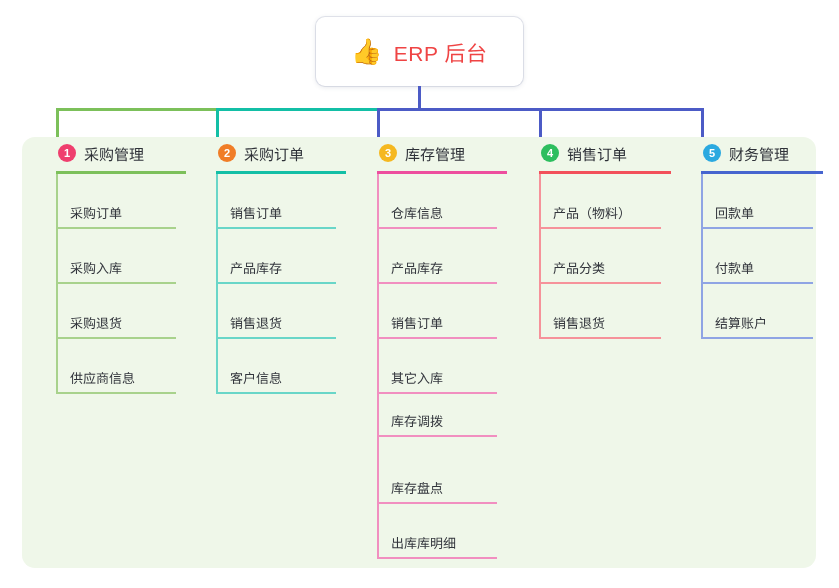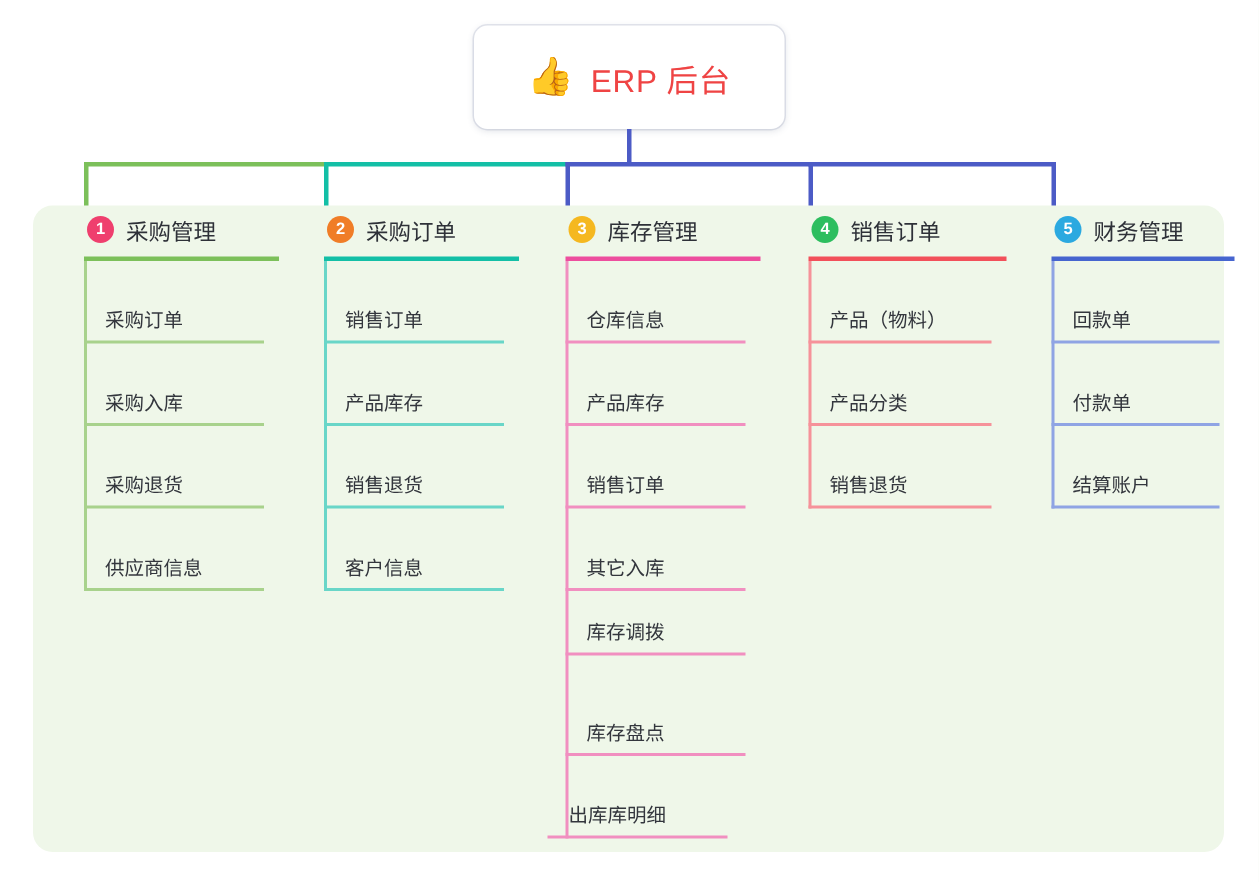--- a/index.html
+++ b/index.html
@@ -237,21 +237,21 @@
           <div class="leaf-rule" style="width: 100%; background: rgb(241, 143, 192);"></div>
         </div>
         <div class="leaf" style="left: 14px; top: 245px; width: 120px; font-family: Liberation Mono, monospace;">
           <span class="leaf-text">库存调拨</span>
           <div class="leaf-rule" style="width: 100%; background: rgb(241, 143, 192);"></div>
         </div>
         <div class="leaf" style="left: 14px; top: 312px; width: 120px;">
           <span class="leaf-text">库存盘点</span>
           <div class="leaf-rule" style="width: 100%; background: rgb(241, 143, 192);"></div>
         </div>
-        <div class="leaf" style="left: 2px; top: 367px; width: 120px; text-align: center;">
+        <div class="leaf" style="left: 14px; top: 367px; width: 120px; text-align: center;">
           <span class="leaf-text">出库库明细</span>
           <div class="leaf-rule" style="width: 100%; background: rgb(241, 143, 192);"></div>
         </div>
       </div>
       <div class="branch" style="left: 525px; width: 150px;">
         <div class="branch-head">
           <span class="badge" style="background: rgb(45, 190, 95);">4</span>
           <span class="branch-label">销售订单</span>
         </div>
         <div class="head-rule" style="top: 34px; width: 132px; background: rgb(242, 80, 90);"></div>

